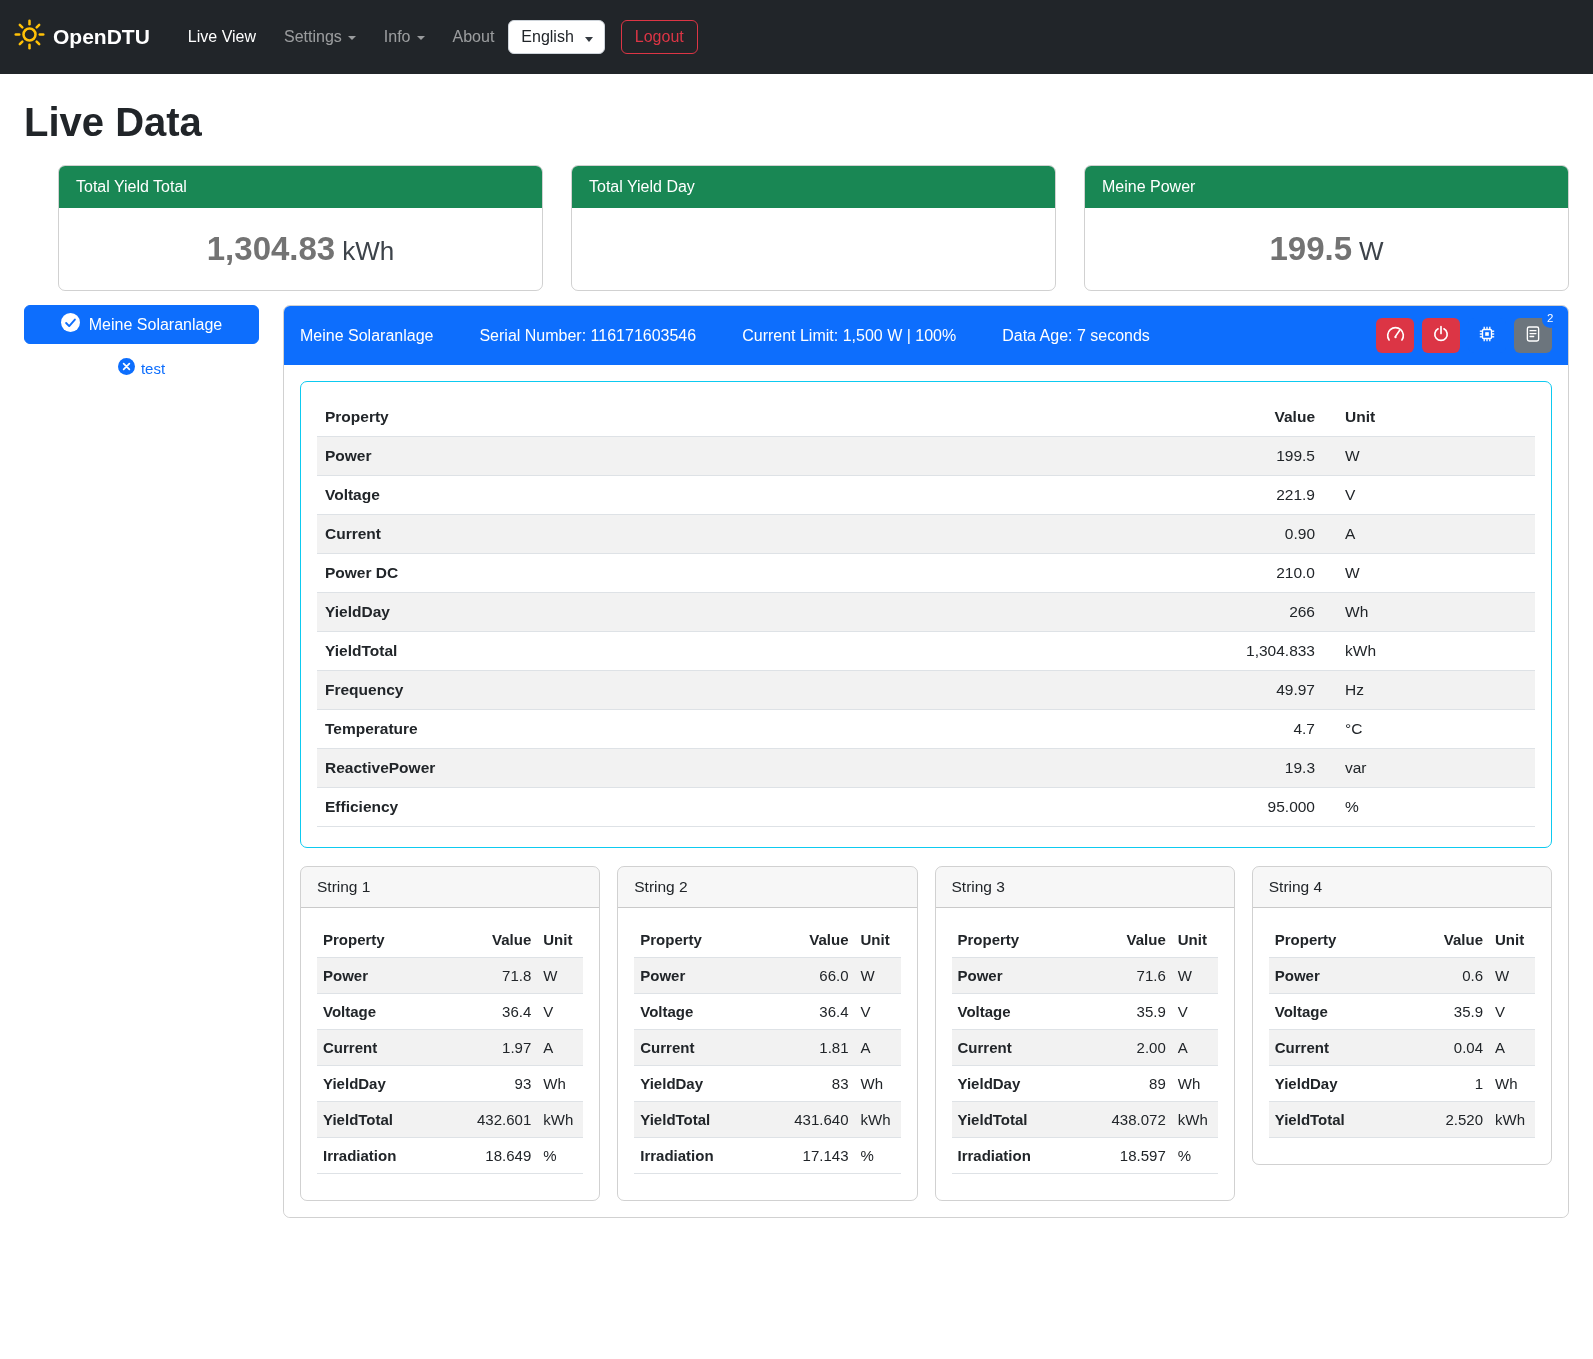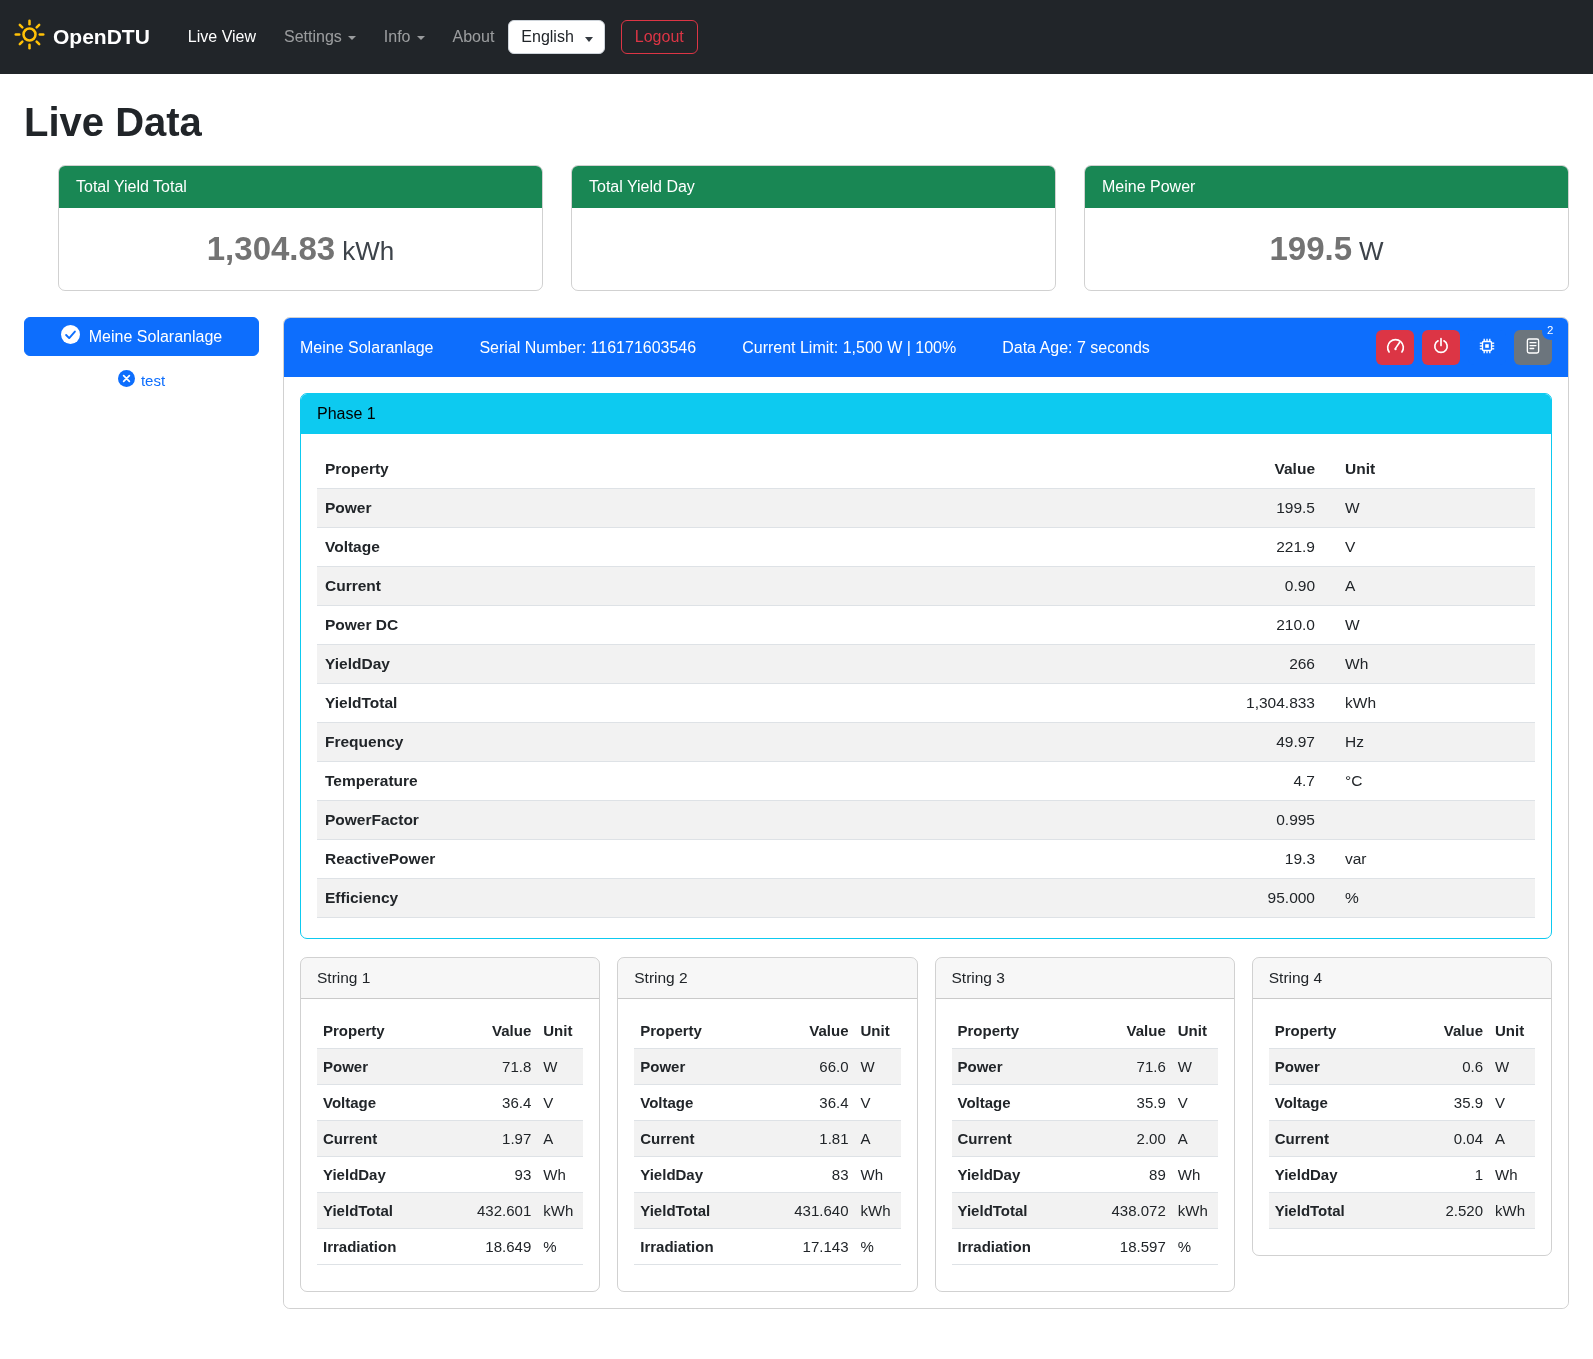--- a/index.html
+++ b/index.html
@@ -24,21 +24,21 @@
   .select-caret { position:absolute; right:11px; top:16px; width:0; height:0;
     border-left:4.5px solid transparent; border-right:4.5px solid transparent; border-top:5px solid #343a40; }
   .logout-btn { background:transparent; color:#dc3545; border:1px solid #dc3545; border-radius:6px;
     padding:7px 13px; font-size:16px; cursor:pointer; font-family:inherit; }
 
   
   .content { padding:12px 24px 24px 24px; }
   .page-title { font-size:40px; font-weight:700; margin:14px 0 20px 0; }
 
   
-  .summary-row { display:grid; grid-template-columns:repeat(3,1fr); gap:28px; margin-bottom:26px;padding-left:34px; }
+  .summary-row { display:grid; grid-template-columns:repeat(3,1fr); gap:28px; margin-bottom:14px;padding-left:34px; }
   .sum-card { border:1px solid rgba(0,0,0,.18); border-radius:7px; overflow:hidden; }
   .sum-card-header { background:#198754; color:#fff; padding:12px 17px; font-size:16px; }
   .sum-card-body { padding:22px 16px; text-align:center; }
   .sum-value { font-size:33px; font-weight:700; color:#737373; }
   .sum-unit { font-size:26px; font-weight:400; color:#3d434a; margin-left:7px; }
 
   
   .main-row { display:flex; gap:24px; align-items:flex-start; }
   .sidebar { width:235px; flex:0 0 235px; }
   .inverter-btn { width:100%; background:#0d6efd; border:1px solid #0d6efd; color:#fff; font-size:16px;
@@ -232,21 +232,20 @@
               </svg>
             </span>
             <span class="badge">2</span>
           </button>
         </div>
       </div>
 
       <div class="panel-body">
 
         <div class="phase-card">
-          <div class="phase-header">Phase 1</div>
           <div class="phase-body">
             <table class="data-table">
               <thead>
                 <tr>
                   <th>Property</th>
                   <th class="col-value">Value</th>
                   <th class="col-unit">Unit</th>
                 </tr>
               </thead>
               <tbody>
@@ -284,25 +283,20 @@
                     <th>Frequency</th>
                     <td class="col-value">49.97</td>
                     <td class="col-unit">Hz</td>
                   </tr>
                   <tr>
                     <th>Temperature</th>
                     <td class="col-value">4.7</td>
                     <td class="col-unit">°C</td>
                   </tr>
                   <tr>
-                    <th>PowerFactor</th>
-                    <td class="col-value">0.995</td>
-                    <td class="col-unit"></td>
-                  </tr>
-                  <tr>
                     <th>ReactivePower</th>
                     <td class="col-value">19.3</td>
                     <td class="col-unit">var</td>
                   </tr>
                   <tr>
                     <th>Efficiency</th>
                     <td class="col-value">95.000</td>
                     <td class="col-unit">%</td>
                   </tr>
                 </tbody>

